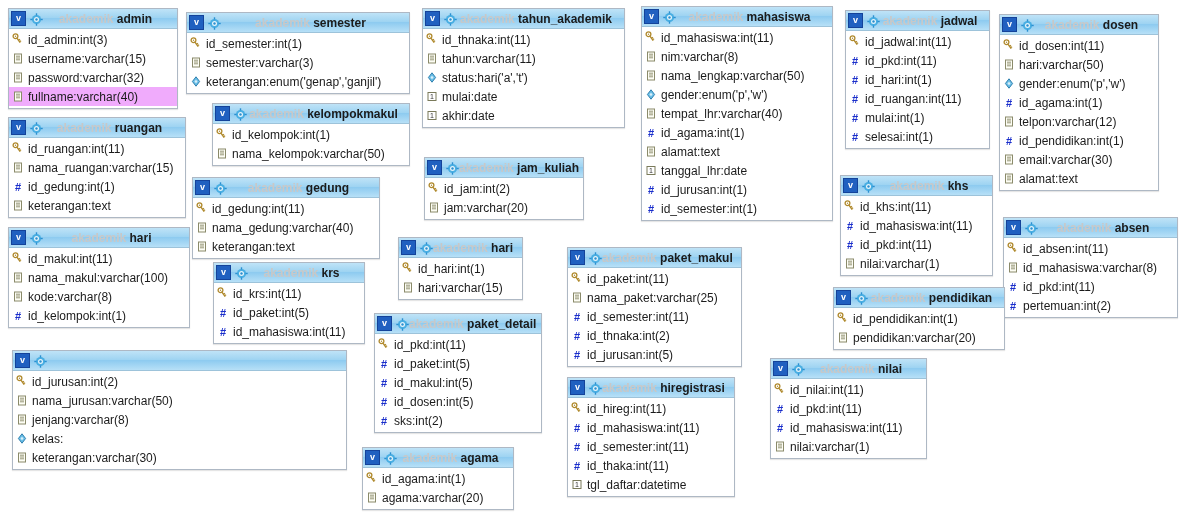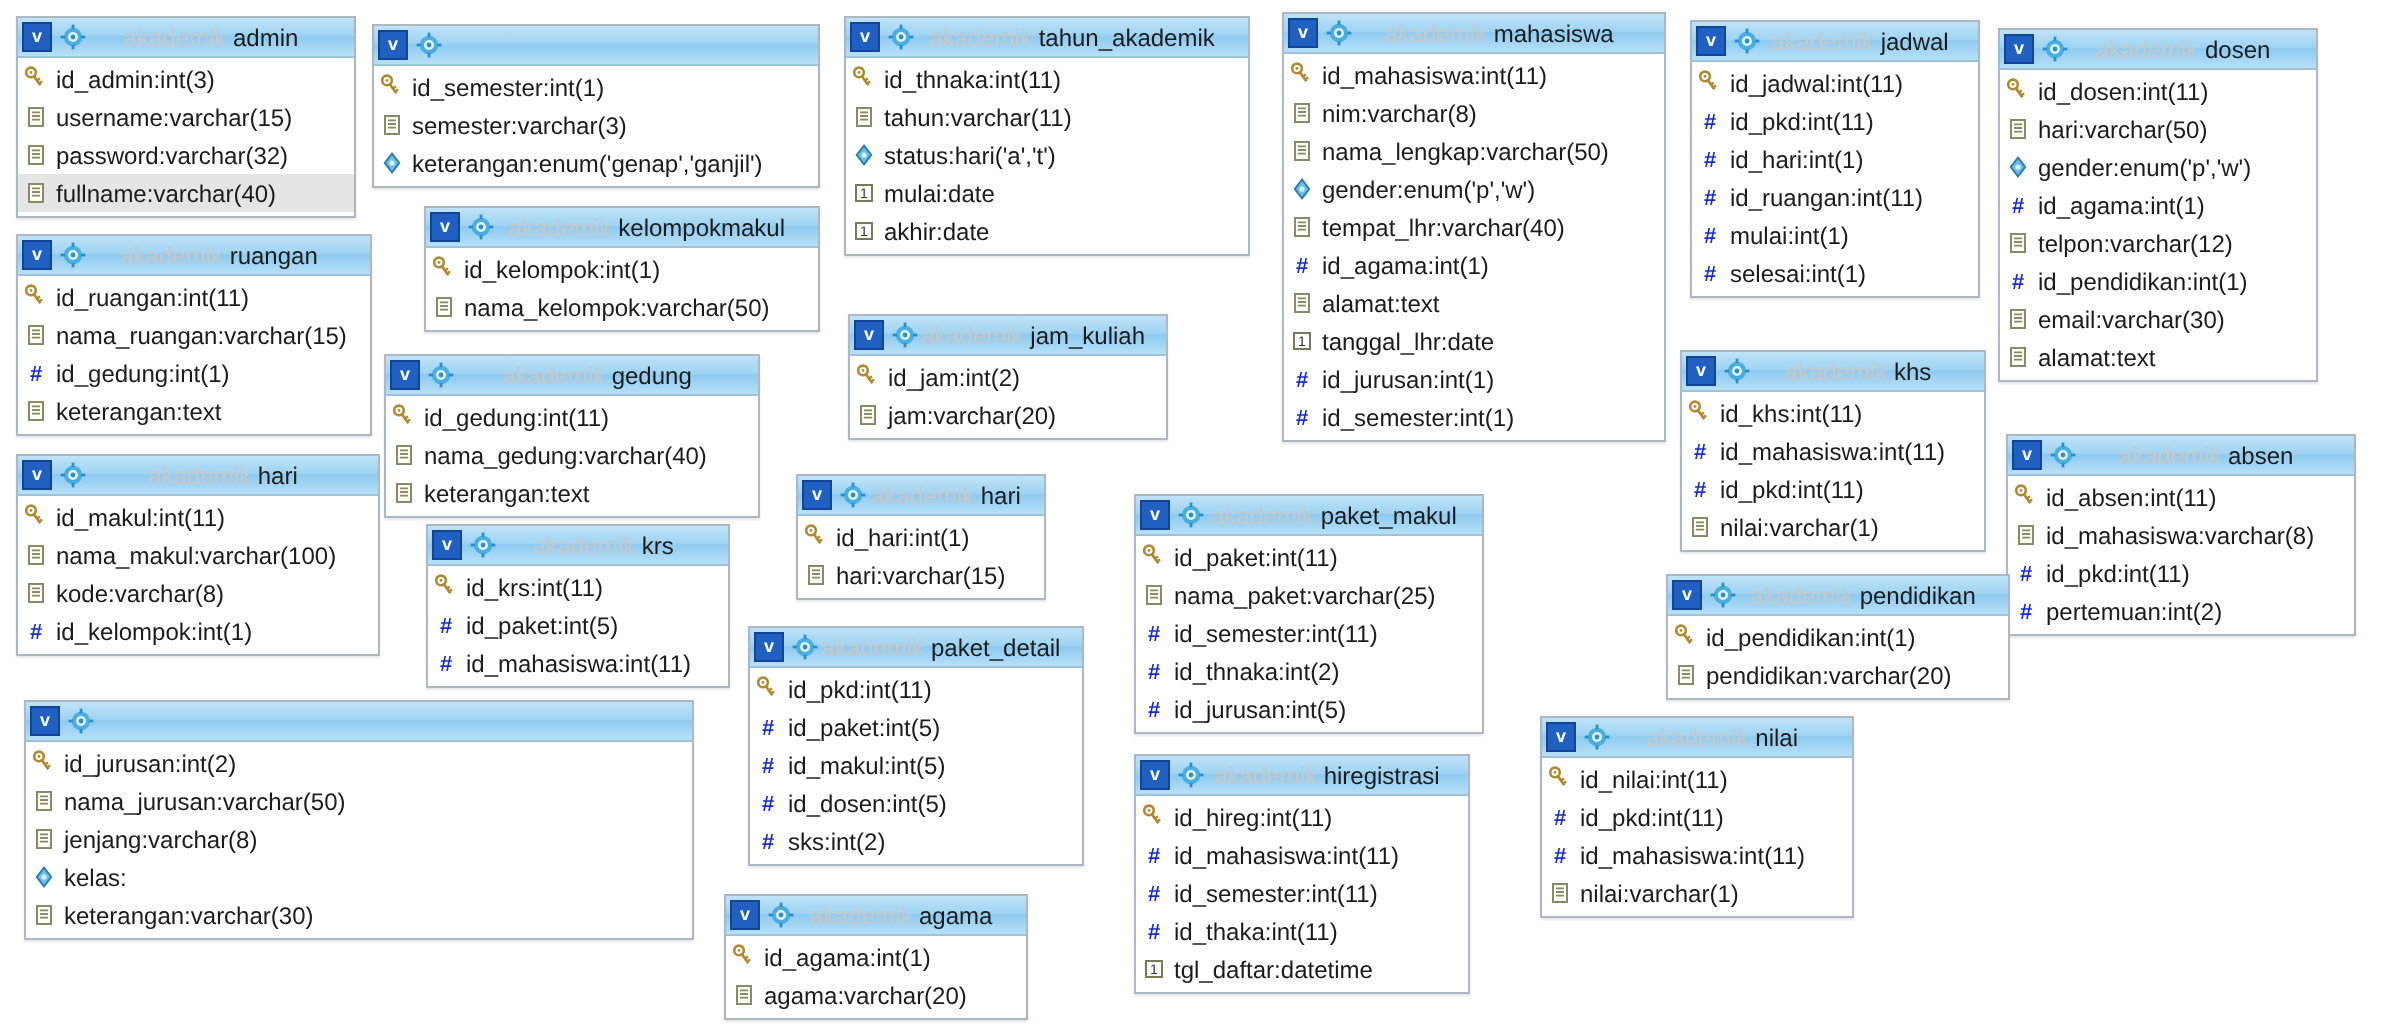--- a/index.html
+++ b/index.html
@@ -57,38 +57,38 @@
     flex: 1 1 auto;
     text-align: center;
     font-size: 12px;
     color: #2b2b2b;
     white-space: nowrap;
     padding-right: 6px;
     overflow: hidden;
   }
   .hdr-db {
     color: #c8c8c8;
-    font-weight: normal;
+    font-weight: bold;
     margin-top: 48px;
   }
   .hdr-name {
     color: #1b1b1b;
-    font-weight: normal;
+    font-weight: bold;
   }
   .cols { padding: 1px 0 2px 0; }
   .col {
     display: flex;
     align-items: center;
     height: 19px;
     padding-left: 3px;
     font-size: 12px;
     color: #1b1b1b;
     white-space: nowrap;
   }
-  .col.hl { background: #e5e5e5; }
+  .col.hl { background: #f0abfc; }
   .ico {
     width: 12px; height: 13px;
     flex: 0 0 auto;
     margin-right: 4px;
     display: block;
   }
   .cname { color: #1b1b1b; }
   .ctype { color: #1b1b1b; }
 </style>
 </head>
@@ -140,20 +140,21 @@
             <g fill="#2a8fd0">
               <circle cx="6.5" cy="6.5" r="4.6" fill="#49aee2"></circle>
               <circle cx="6.5" cy="6.5" r="2.5" fill="#e6f4fb"></circle>
               <circle cx="6.5" cy="6.5" r="1.2" fill="#2a8fd0"></circle>
               <rect x="5.8" y="0.3" width="1.4" height="2.2"></rect>
               <rect x="5.8" y="10.5" width="1.4" height="2.2"></rect>
               <rect x="0.3" y="5.8" width="2.2" height="1.4"></rect>
               <rect x="10.5" y="5.8" width="2.2" height="1.4"></rect>
             </g>
           </svg></span>
+        <div class="hdr-title"><span class="hdr-db">akademik</span> <span class="hdr-name">semester</span></div>
       </div>
       <div class="cols">
         <div class="col"><span class="ico"><svg width="12" height="13" viewBox="0 0 12 13" xmlns="http://www.w3.org/2000/svg">
               <circle cx="3.5" cy="3.2" r="2.4" fill="none" stroke="#b08a2e" stroke-width="1.3"></circle>
               <circle cx="3.5" cy="3.2" r="0.7" fill="#b08a2e"></circle>
               <path d="M4.6 4.6 L8.2 9.6" stroke="#b08a2e" stroke-width="1.4" fill="none"></path>
               <path d="M6.4 7.2 L8.0 6.2" stroke="#b08a2e" stroke-width="1.2"></path>
               <path d="M7.5 8.7 L9.1 7.7" stroke="#b08a2e" stroke-width="1.2"></path>
             </svg></span><span class="cname">id_semester</span> : <span class="ctype">int(1)</span></div>
         <div class="col"><span class="ico"><svg width="12" height="13" viewBox="0 0 12 13" xmlns="http://www.w3.org/2000/svg">

